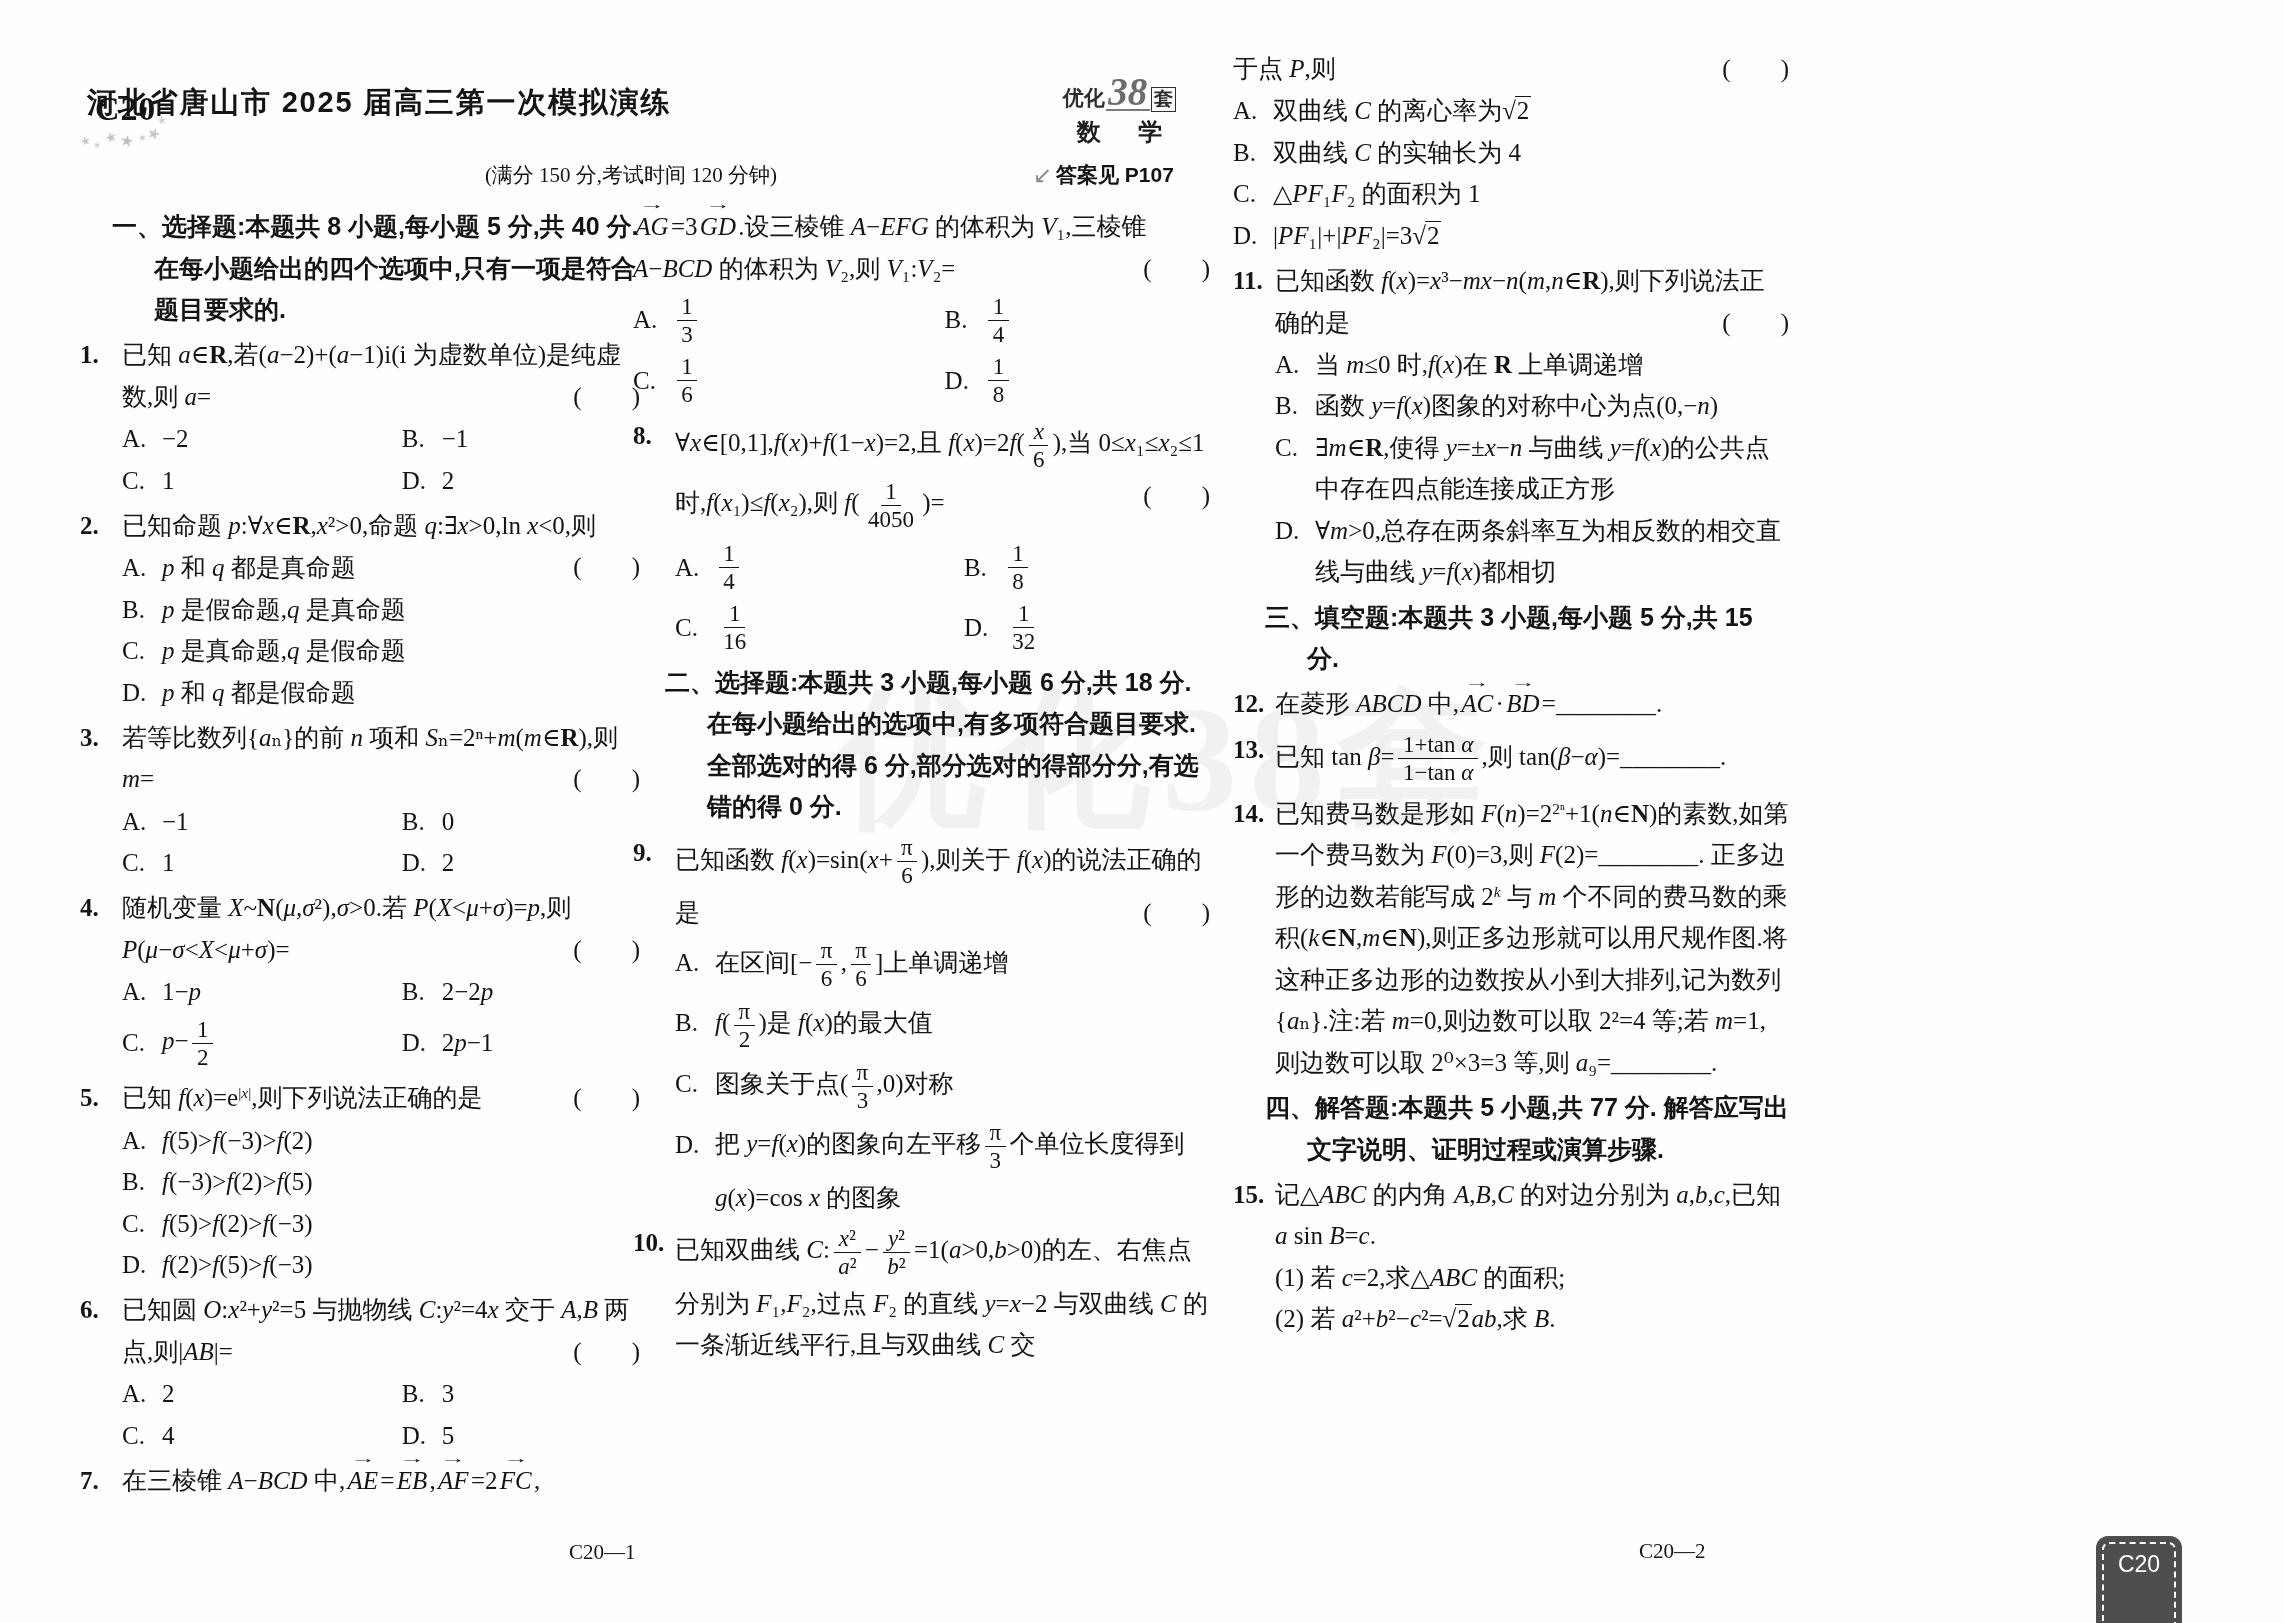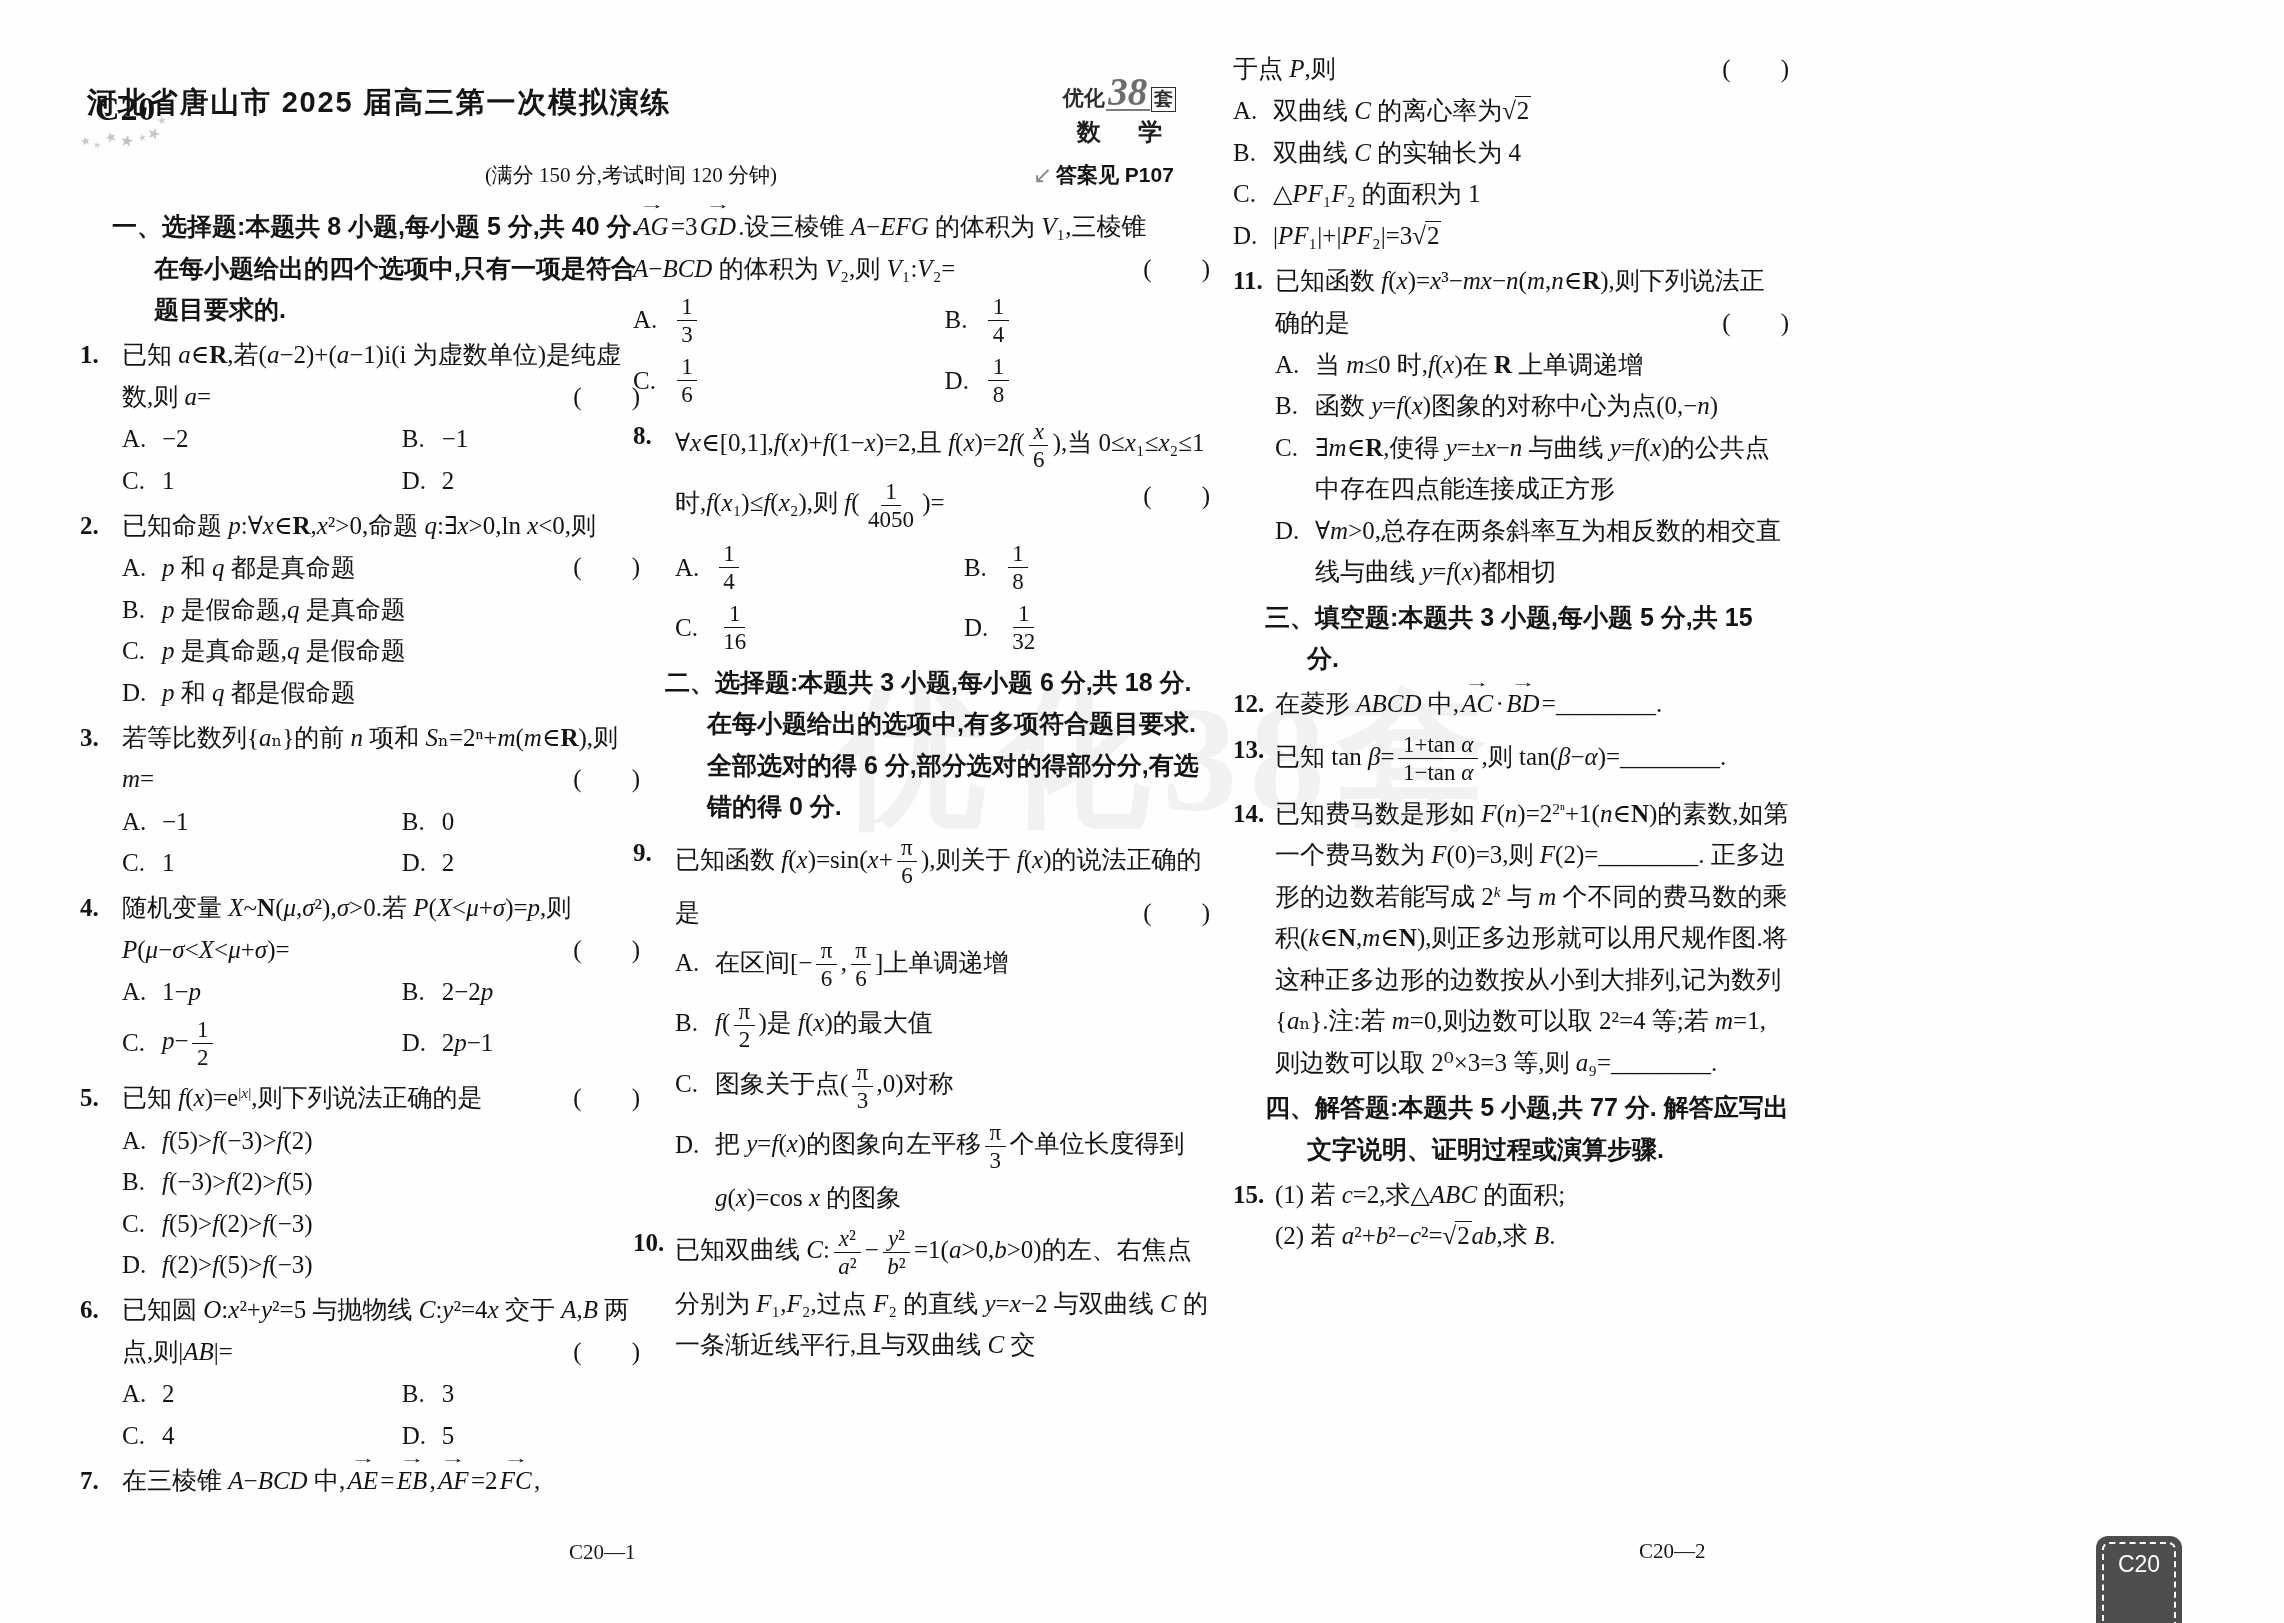--- a/index.html
+++ b/index.html
@@ -477,20 +477,21 @@
       <div class="q block">
         <span class="qnum">14.</span>
         <div class="qbody">
           <p class="qtext">已知费马数是形如 <i class="var">F</i>(<i class="var">n</i>)=2<span class="sup">2ⁿ</span>+1(<i class="var">n</i>∈<b class="bb">N</b>)的素数,如第一个费马数为 <i class="var">F</i>(0)=3,则 <i class="var">F</i>(2)=________. 正多边形的边数若能写成 2<span class="sup"><i class="var">k</i></span> 与 <i class="var">m</i> 个不同的费马数的乘积(<i class="var">k</i>∈<b class="bb">N</b>,<i class="var">m</i>∈<b class="bb">N</b>),则正多边形就可以用尺规作图.将这种正多边形的边数按从小到大排列,记为数列{<i class="var">a</i>ₙ}.注:若 <i class="var">m</i>=0,则边数可以取 2²=4 等;若 <i class="var">m</i>=1,则边数可以取 2⁰×3=3 等,则 <i class="var">a</i>₉=________.</p>
         </div>
       </div>
       <div class="section block">四、解答题:本题共 5 小题,共 77 分. 解答应写出文字说明、证明过程或演算步骤.</div>
       <div class="q block">
         <span class="qnum">15.</span>
         <div class="qbody">
+          <p class="qtext">记△<i class="var">ABC</i> 的内角 <i class="var">A</i>,<i class="var">B</i>,<i class="var">C</i> 的对边分别为 <i class="var">a</i>,<i class="var">b</i>,<i class="var">c</i>,已知 <i class="var">a</i> <span class="fn">sin</span> <i class="var">B</i>=<i class="var">c</i>.</p>
           <p class="qtext">(1) 若 <i class="var">c</i>=2,求△<i class="var">ABC</i> 的面积;</p>
           <p class="qtext">(2) 若 <i class="var">a</i>²+<i class="var">b</i>²−<i class="var">c</i>²=<span class="sqrt"><span class="rad">√</span><span class="sarg">2</span></span><i class="var">ab</i>,求 <i class="var">B</i>.</p>
         </div>
       </div>
     </div>
 
   <div class="footer f1">C20—1</div>
   <div class="footer f2">C20—2</div>
   <div class="tab">
     <span>C20</span>

